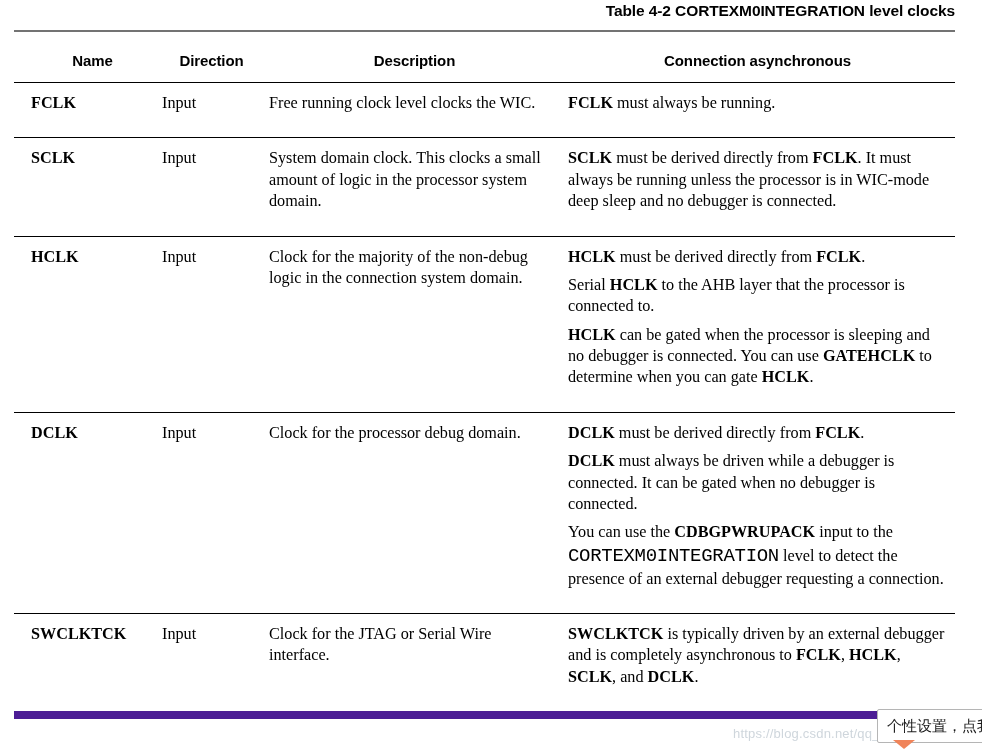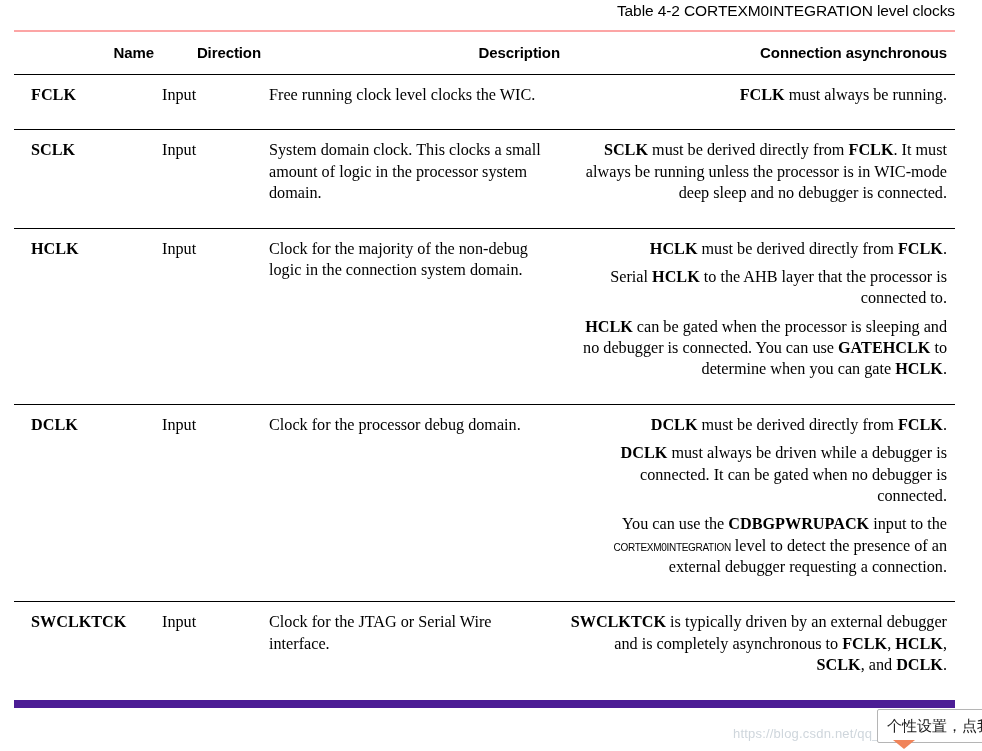--- a/index.html
+++ b/index.html
@@ -18,21 +18,21 @@
   }
 
   
   .table-caption {
     position: absolute;
     top: 2px;
     left: 0;
     width: 955px;
     text-align: right;
     font-family: "Liberation Sans", "DejaVu Sans", sans-serif;
-    font-weight: normal;
+    font-weight: bold;
     font-size: 15.5px;
     letter-spacing: -0.1px;
     white-space: nowrap;
   }
 
   
   .clock-table {
     position: absolute;
     top: 30px;
     left: 14px;
@@ -42,24 +42,24 @@
   }
   .clock-table col.c-name      { width: 148px; }
   .clock-table col.c-direction { width: 107px; }
   .clock-table col.c-desc      { width: 299px; }
   .clock-table col.c-conn      { width: 387px; }
 
   .clock-table thead th {
     font-family: "Liberation Sans", "DejaVu Sans", sans-serif;
     font-weight: bold;
     font-size: 15px;
-    text-align: right;
+    text-align: center;
     vertical-align: top;
-    padding: 12px 8px 13px 0;
-    border-top: 2px solid #fca5a5;
+    padding: 20px 8px 13px 0;
+    border-top: 2px solid #737373;
     border-bottom: 1.5px solid #000;
     letter-spacing: -0.1px;
     white-space: nowrap;
   }
   .clock-table thead th.th-name { padding-left: 17px; }
 
   .clock-table tbody td {
     font-size: 16.2px;
     line-height: 1.32;
     text-align: left;
@@ -70,27 +70,26 @@
   .clock-table tbody tr:last-child td {
     border-bottom: 8px solid #4c1d95;
   }
   .clock-table tbody td.td-name {
     padding-left: 17px;
     font-weight: bold;
     white-space: nowrap;
   }
   .clock-table tbody td.td-conn {
     padding-right: 8px;
-    text-align: right;
   }
 
   .sig { font-weight: bold; }
   .mono {
-    font-family: Liberation Sans, sans-serif;
-    font-size: 10px;
+    font-family: Liberation Mono, monospace;
+    font-size: 19px;
     letter-spacing: -0.3px;
   }
   .para { margin: 0 0 7px 0; }
   .para:last-child { margin-bottom: 0; }
 
   
   .watermark {
     position: absolute;
     left: 733px;
     top: 726px;

